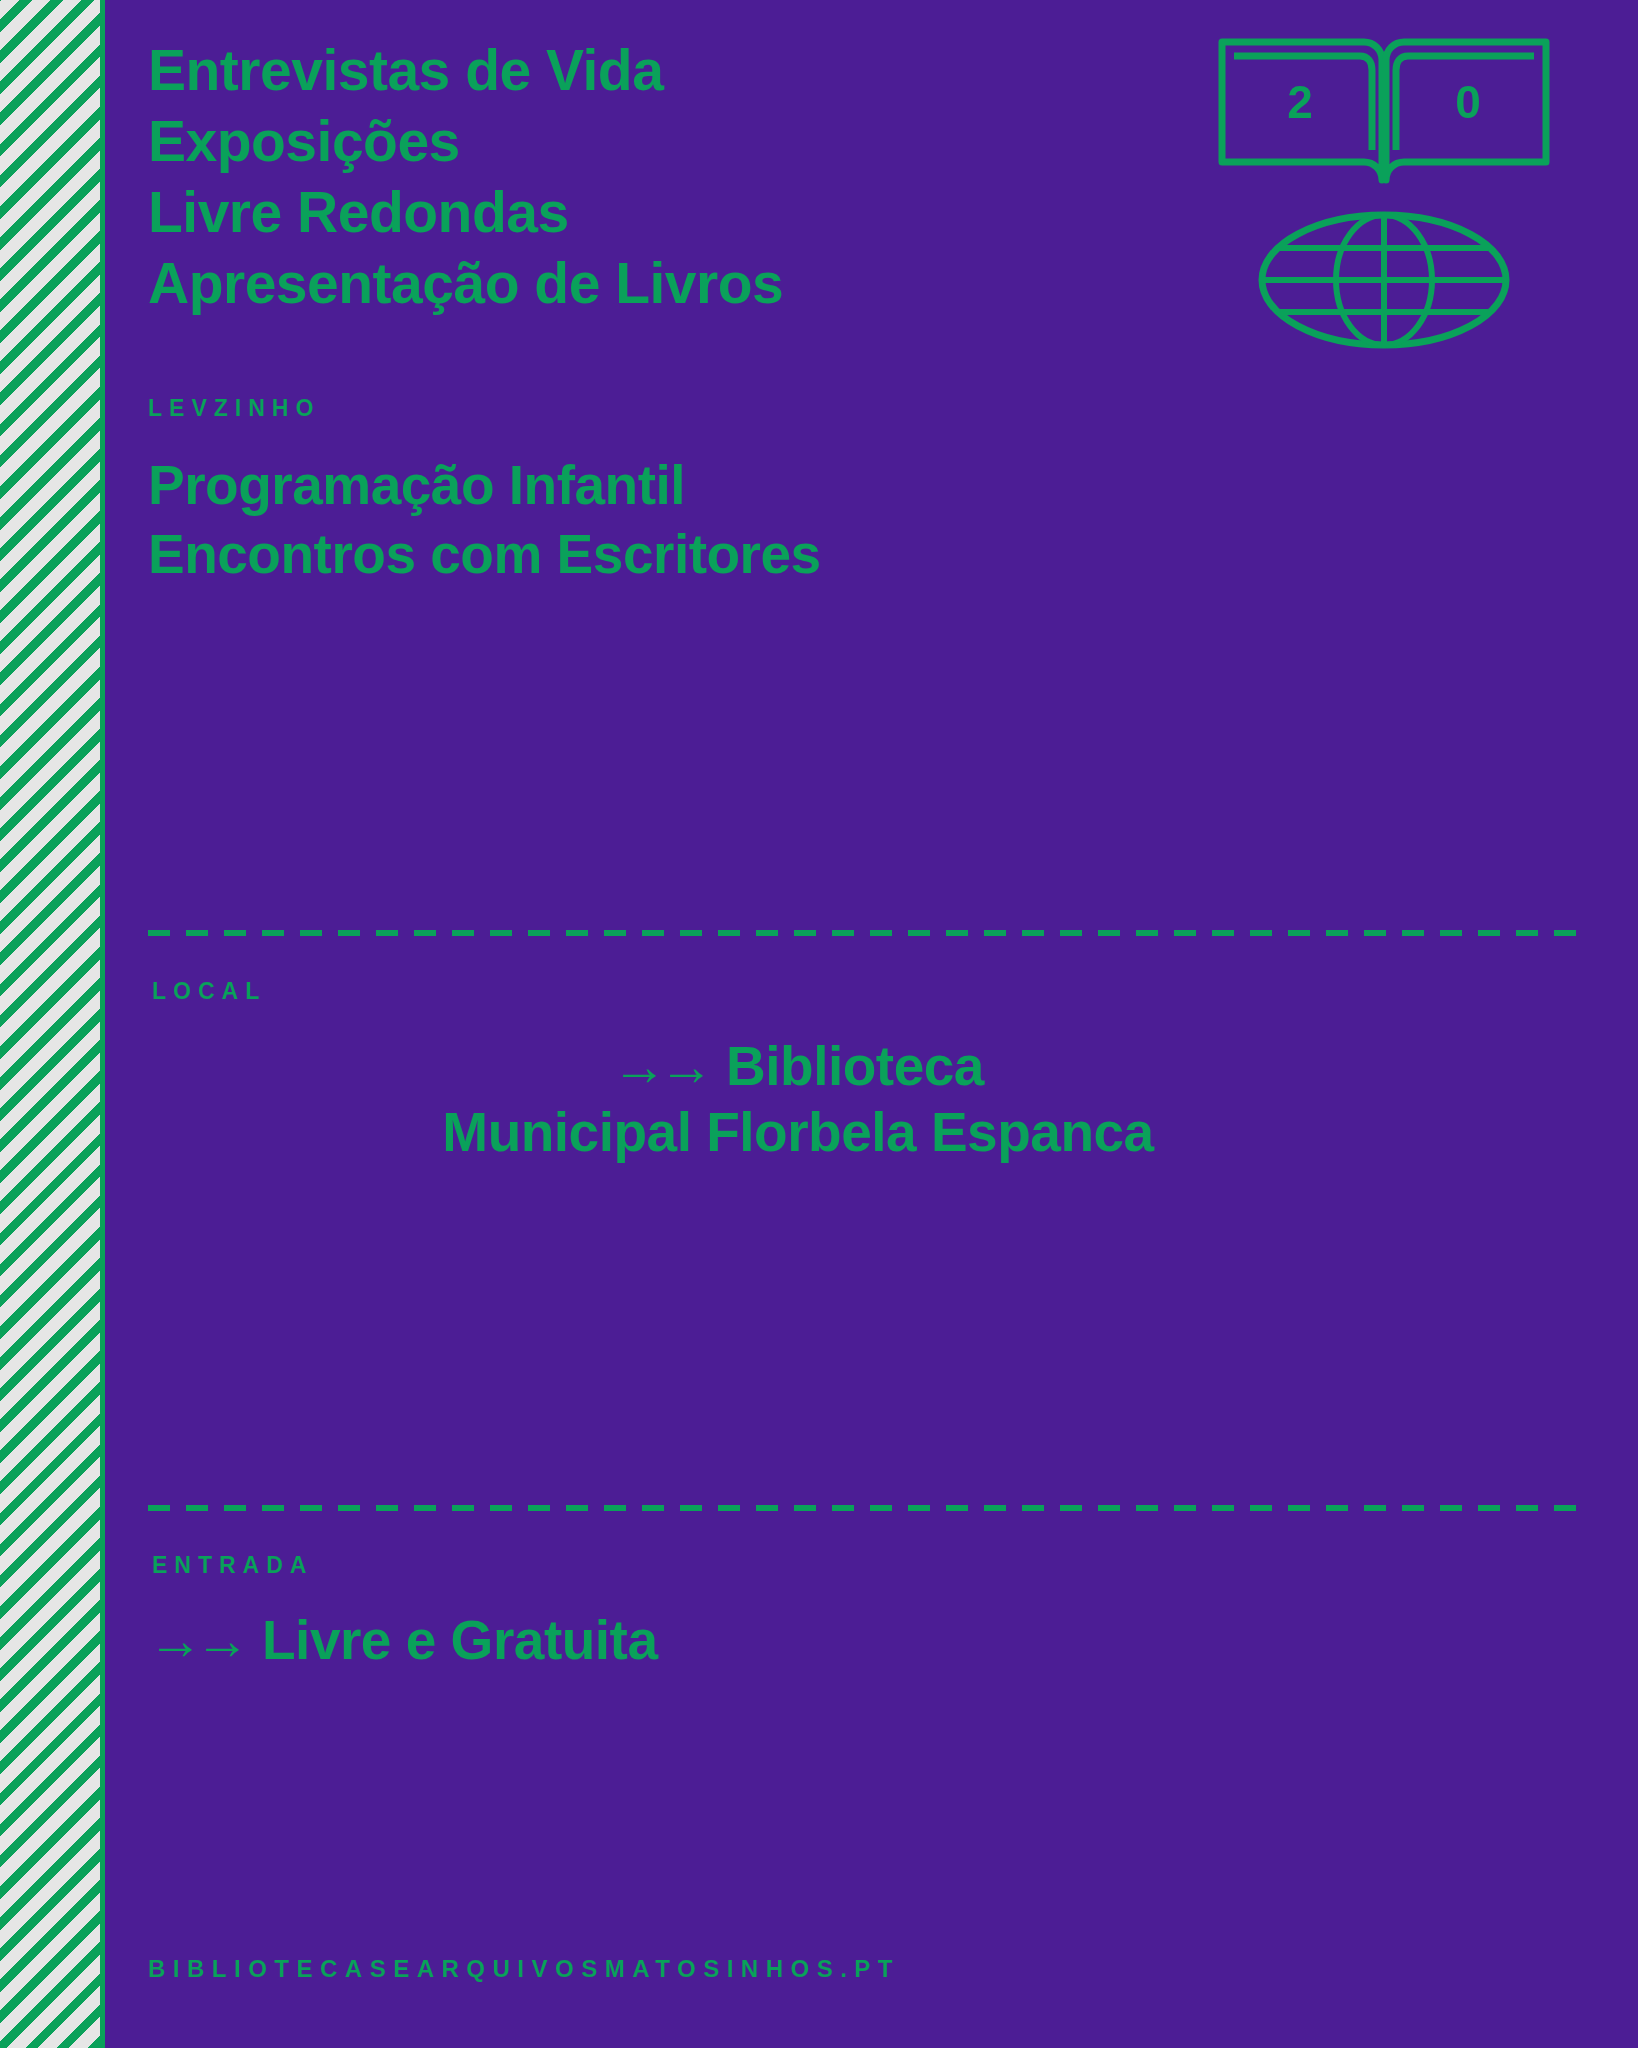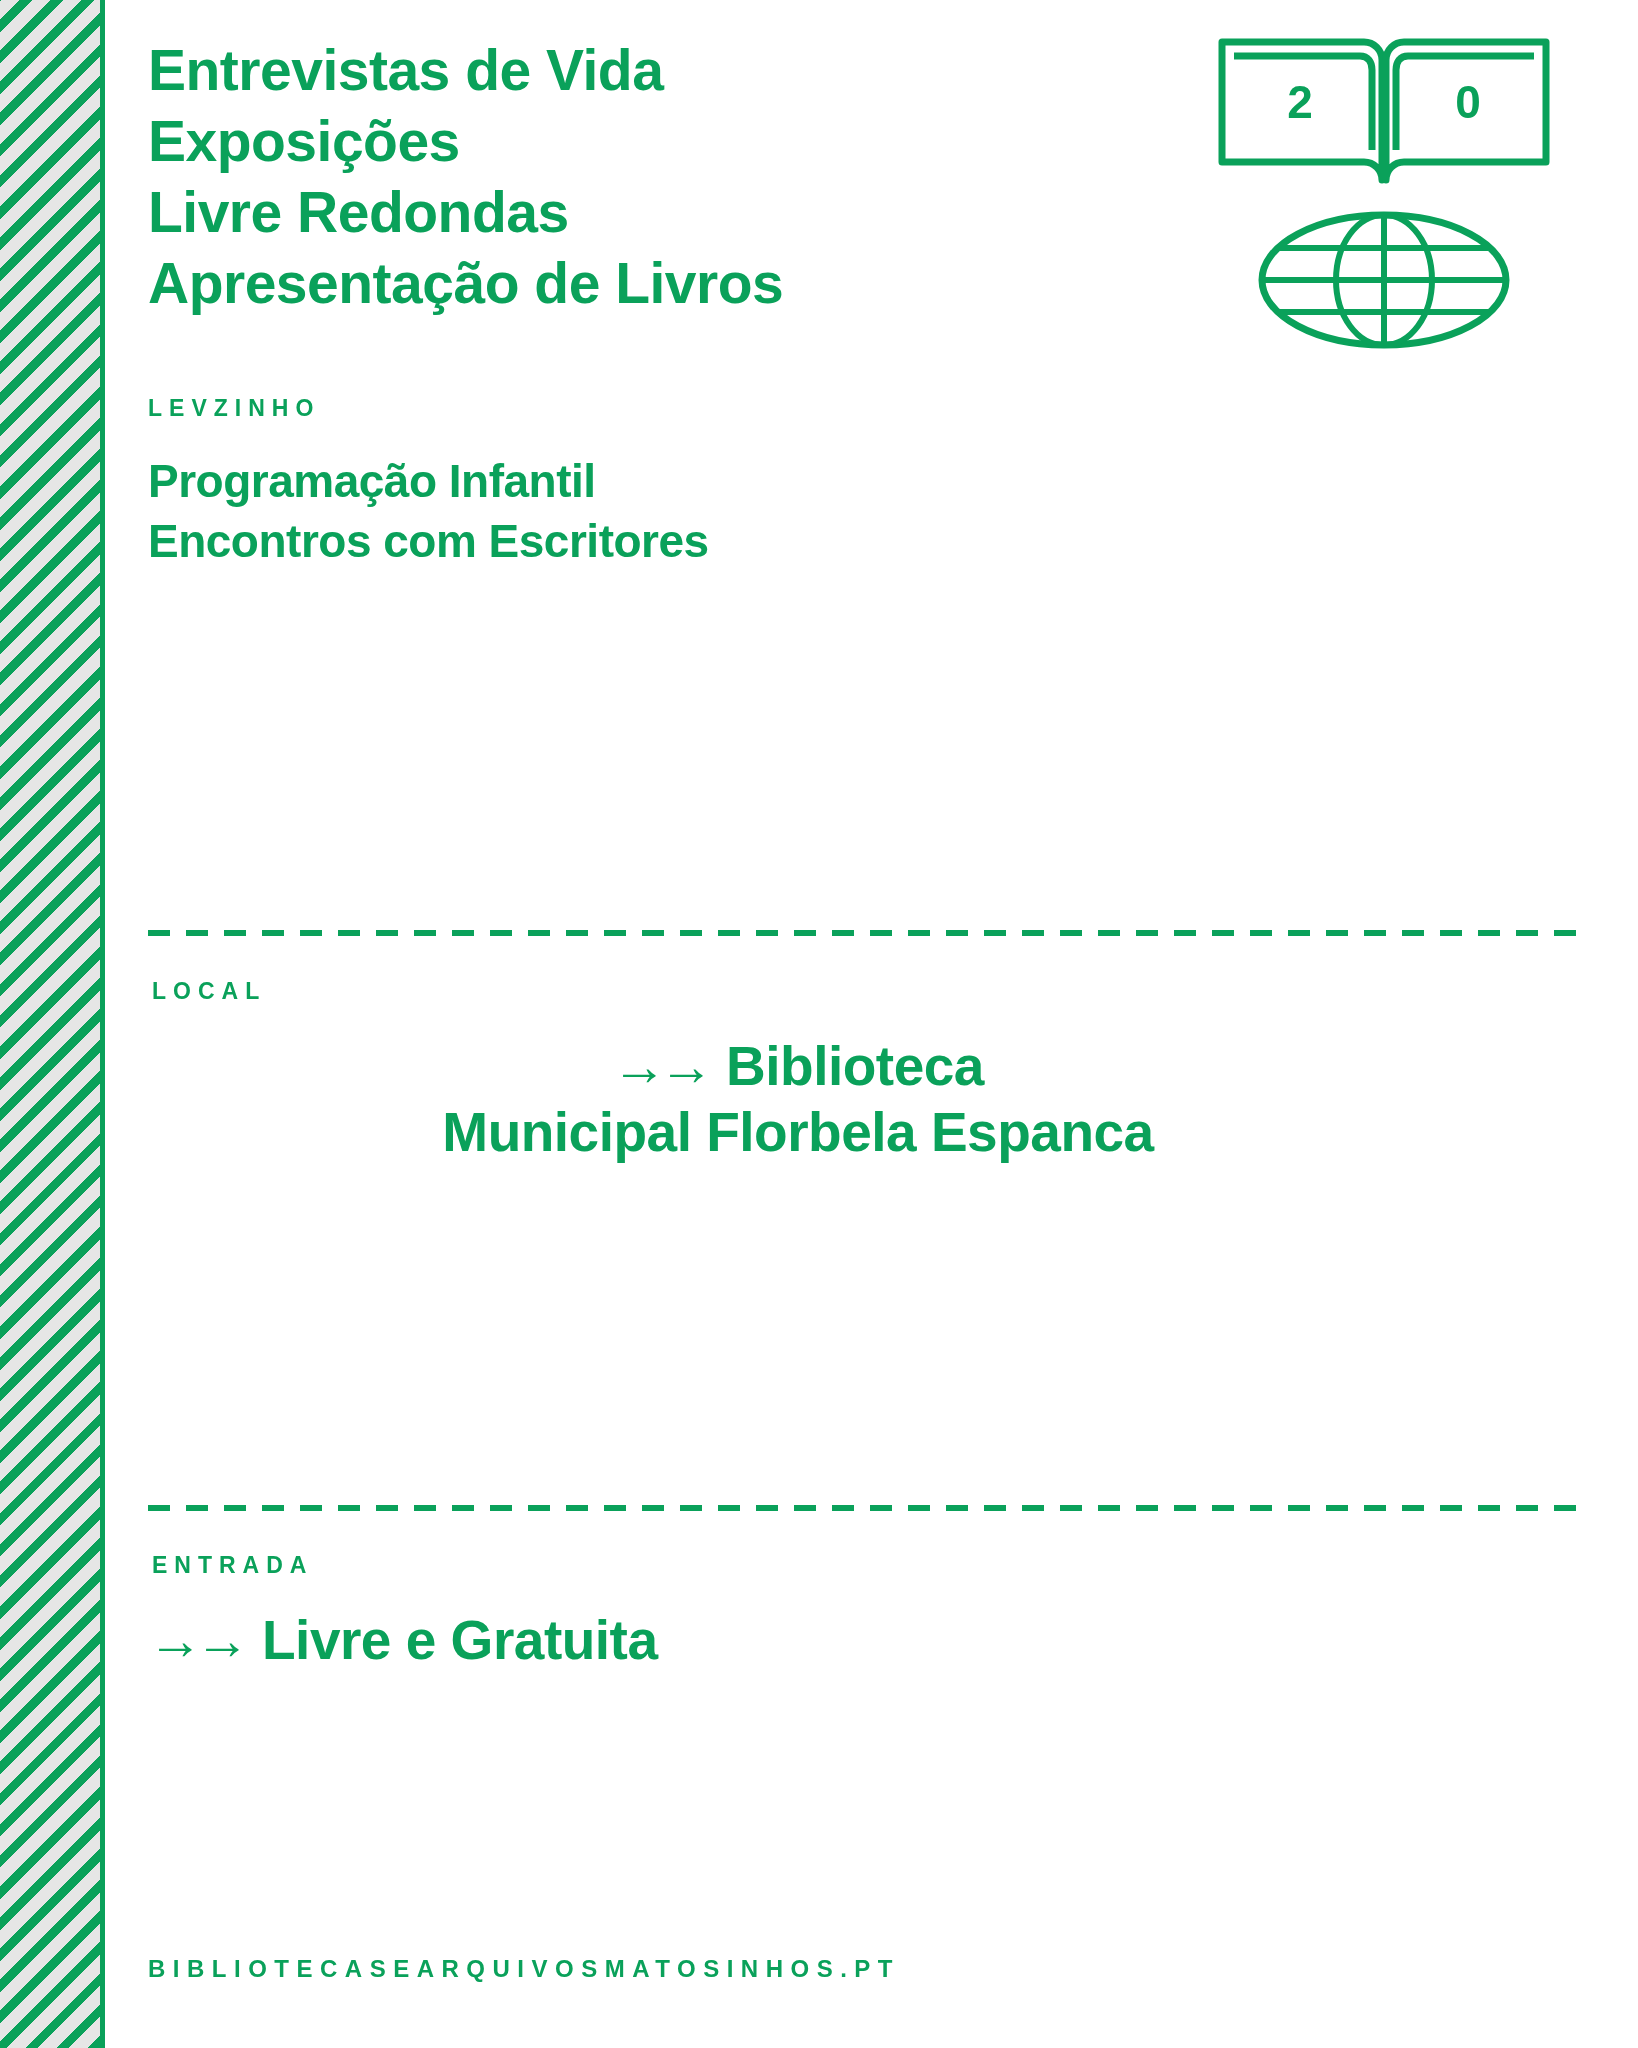--- a/index.html
+++ b/index.html
@@ -12,21 +12,21 @@
     height: 2048px;
     overflow: hidden;
     font-family: "Liberation Sans", sans-serif;
     color: #0aa15a;
     position: relative;
   }
   .poster {
     position: relative;
     width: 1638px;
     height: 2048px;
-    background: #ffffff;
+    background: #4c1d95;
     box-sizing: border-box;
   }
 
   
   .stripe-band {
     position: absolute;
     left: 0;
     top: 0;
     width: 100px;
     height: 2048px;
@@ -90,21 +90,21 @@
     font-weight: bold;
     letter-spacing: 7px;
   }
   .levzinho-lines {
     position: absolute;
     left: 0;
     top: 458px;
     width: 1000px;
   }
   .levzinho-lines .line {
-    font-size: 46px;
+    font-size: 55px;
     font-weight: bold;
     line-height: 1.0;
     letter-spacing: -0.5px;
     white-space: nowrap;
     margin-bottom: 14px;
   }
 
   
   .dashed-rule {
     position: absolute;

